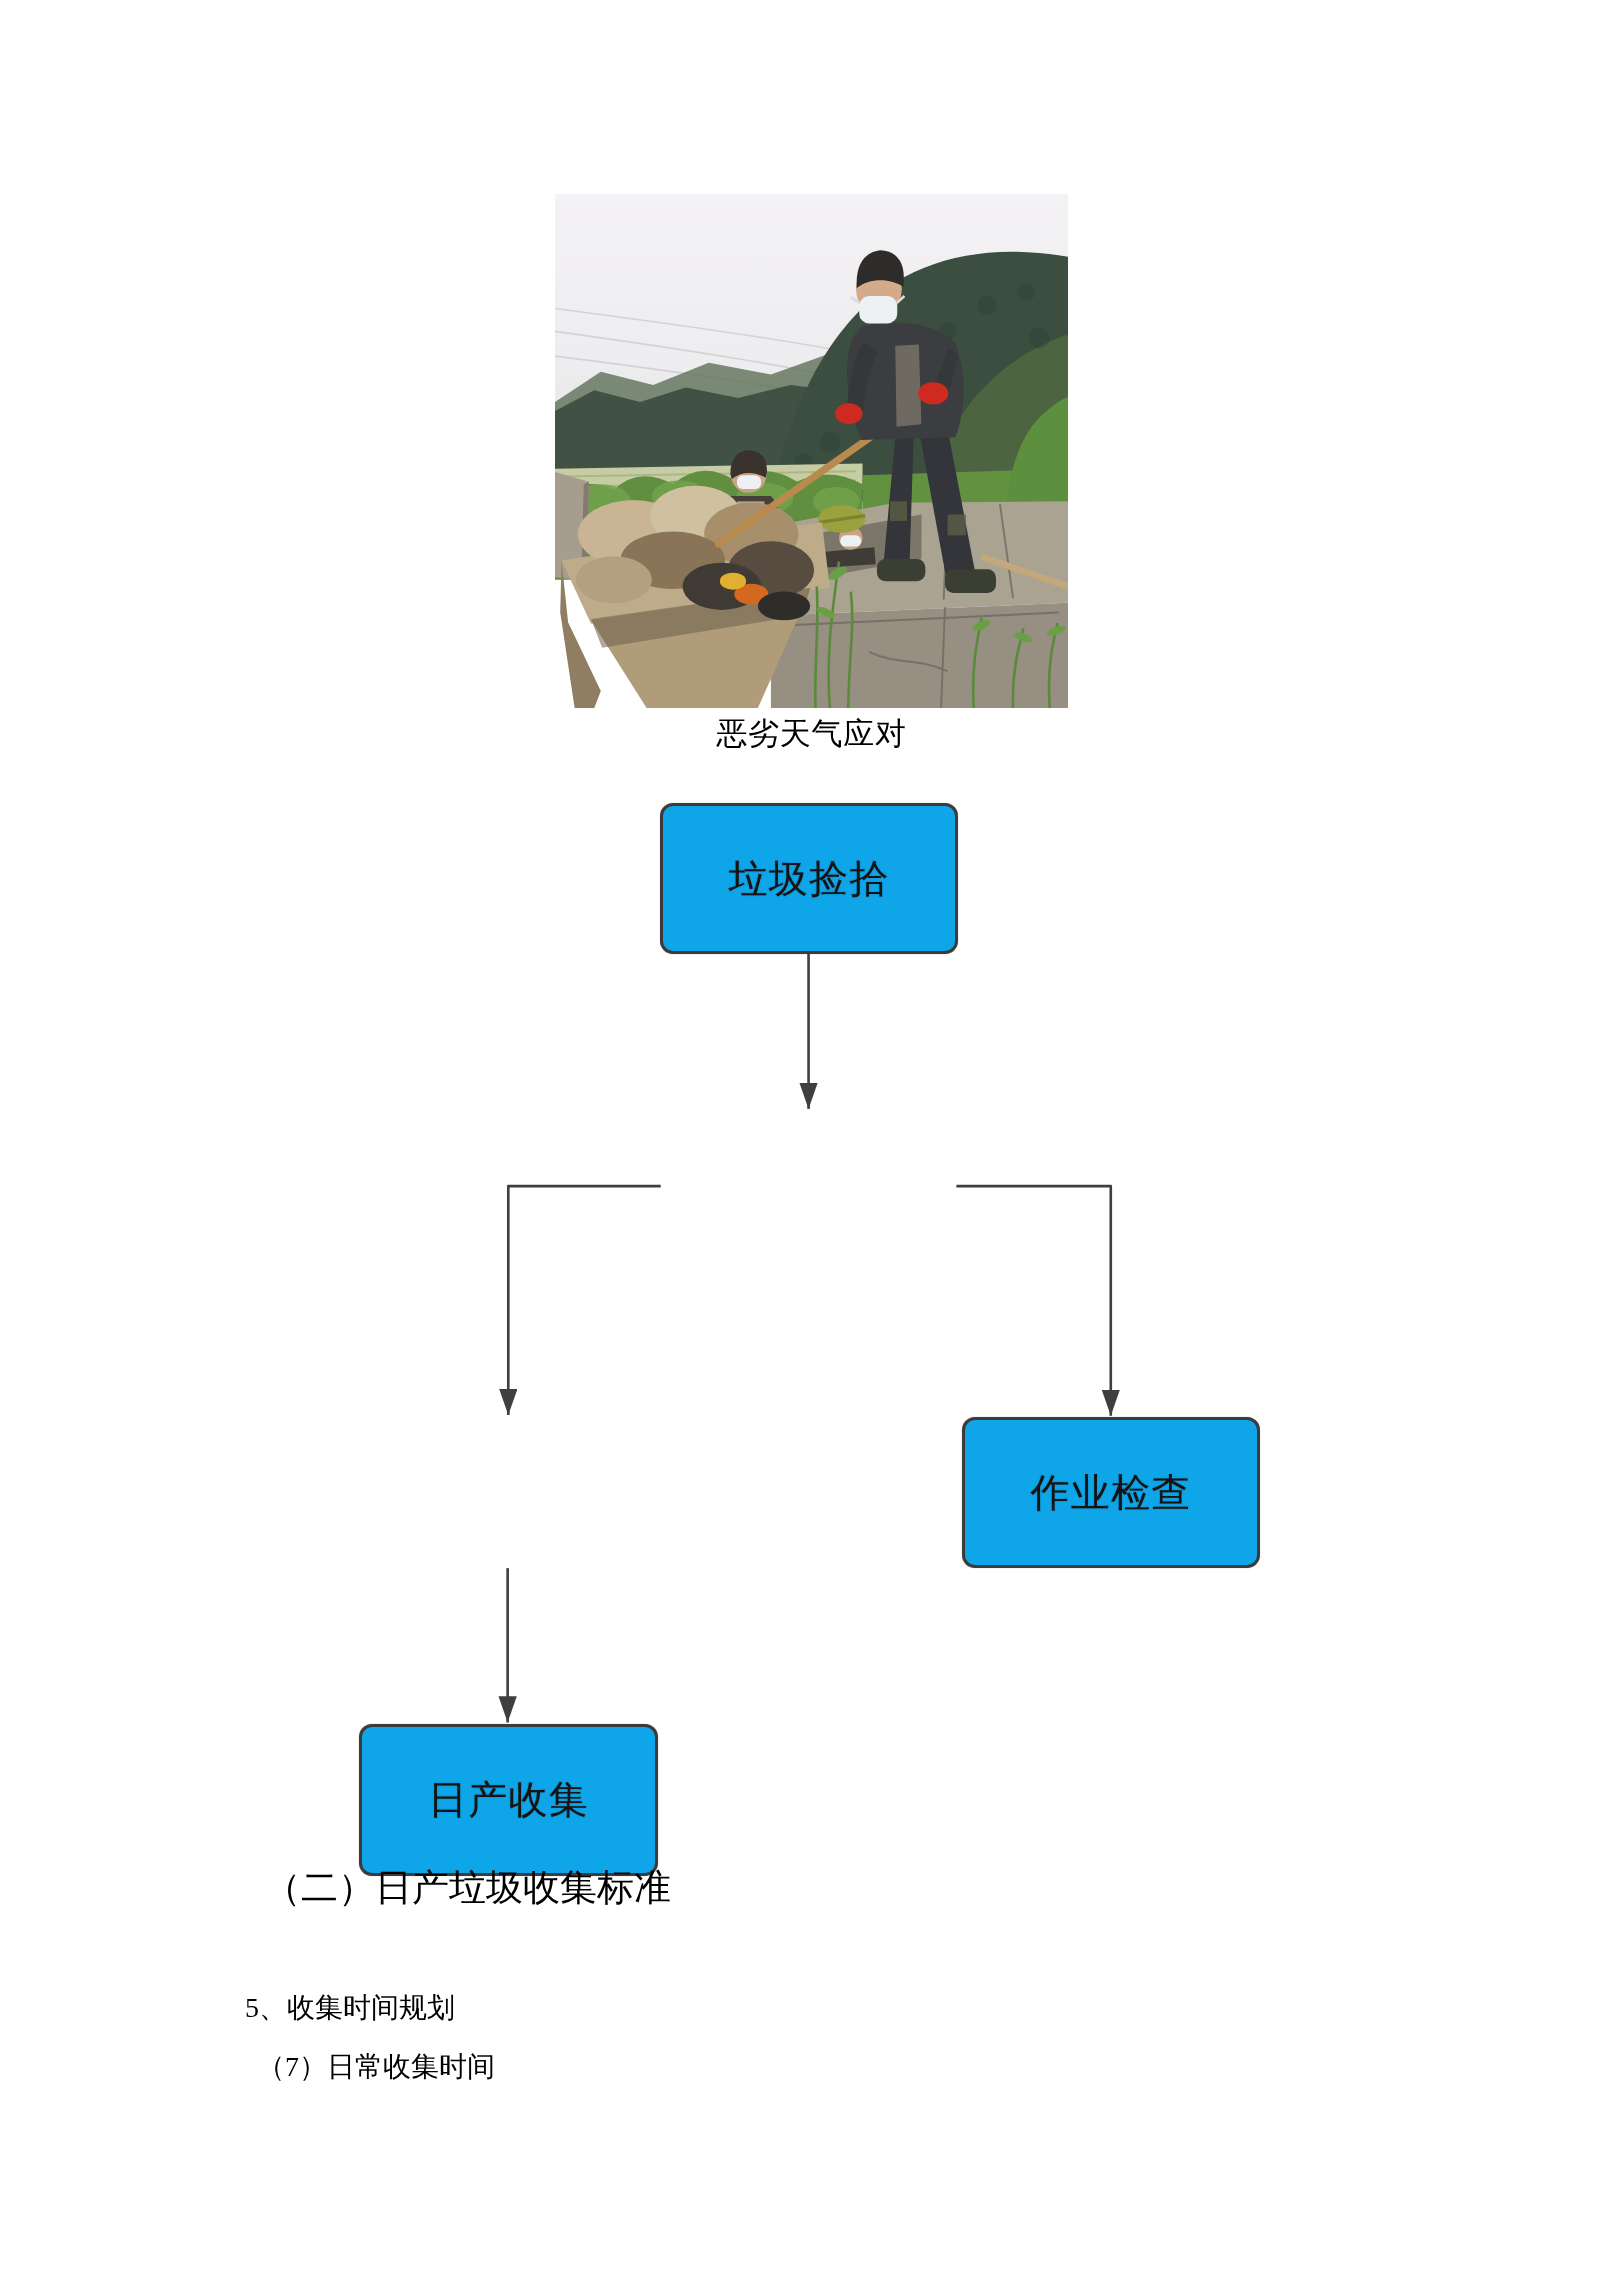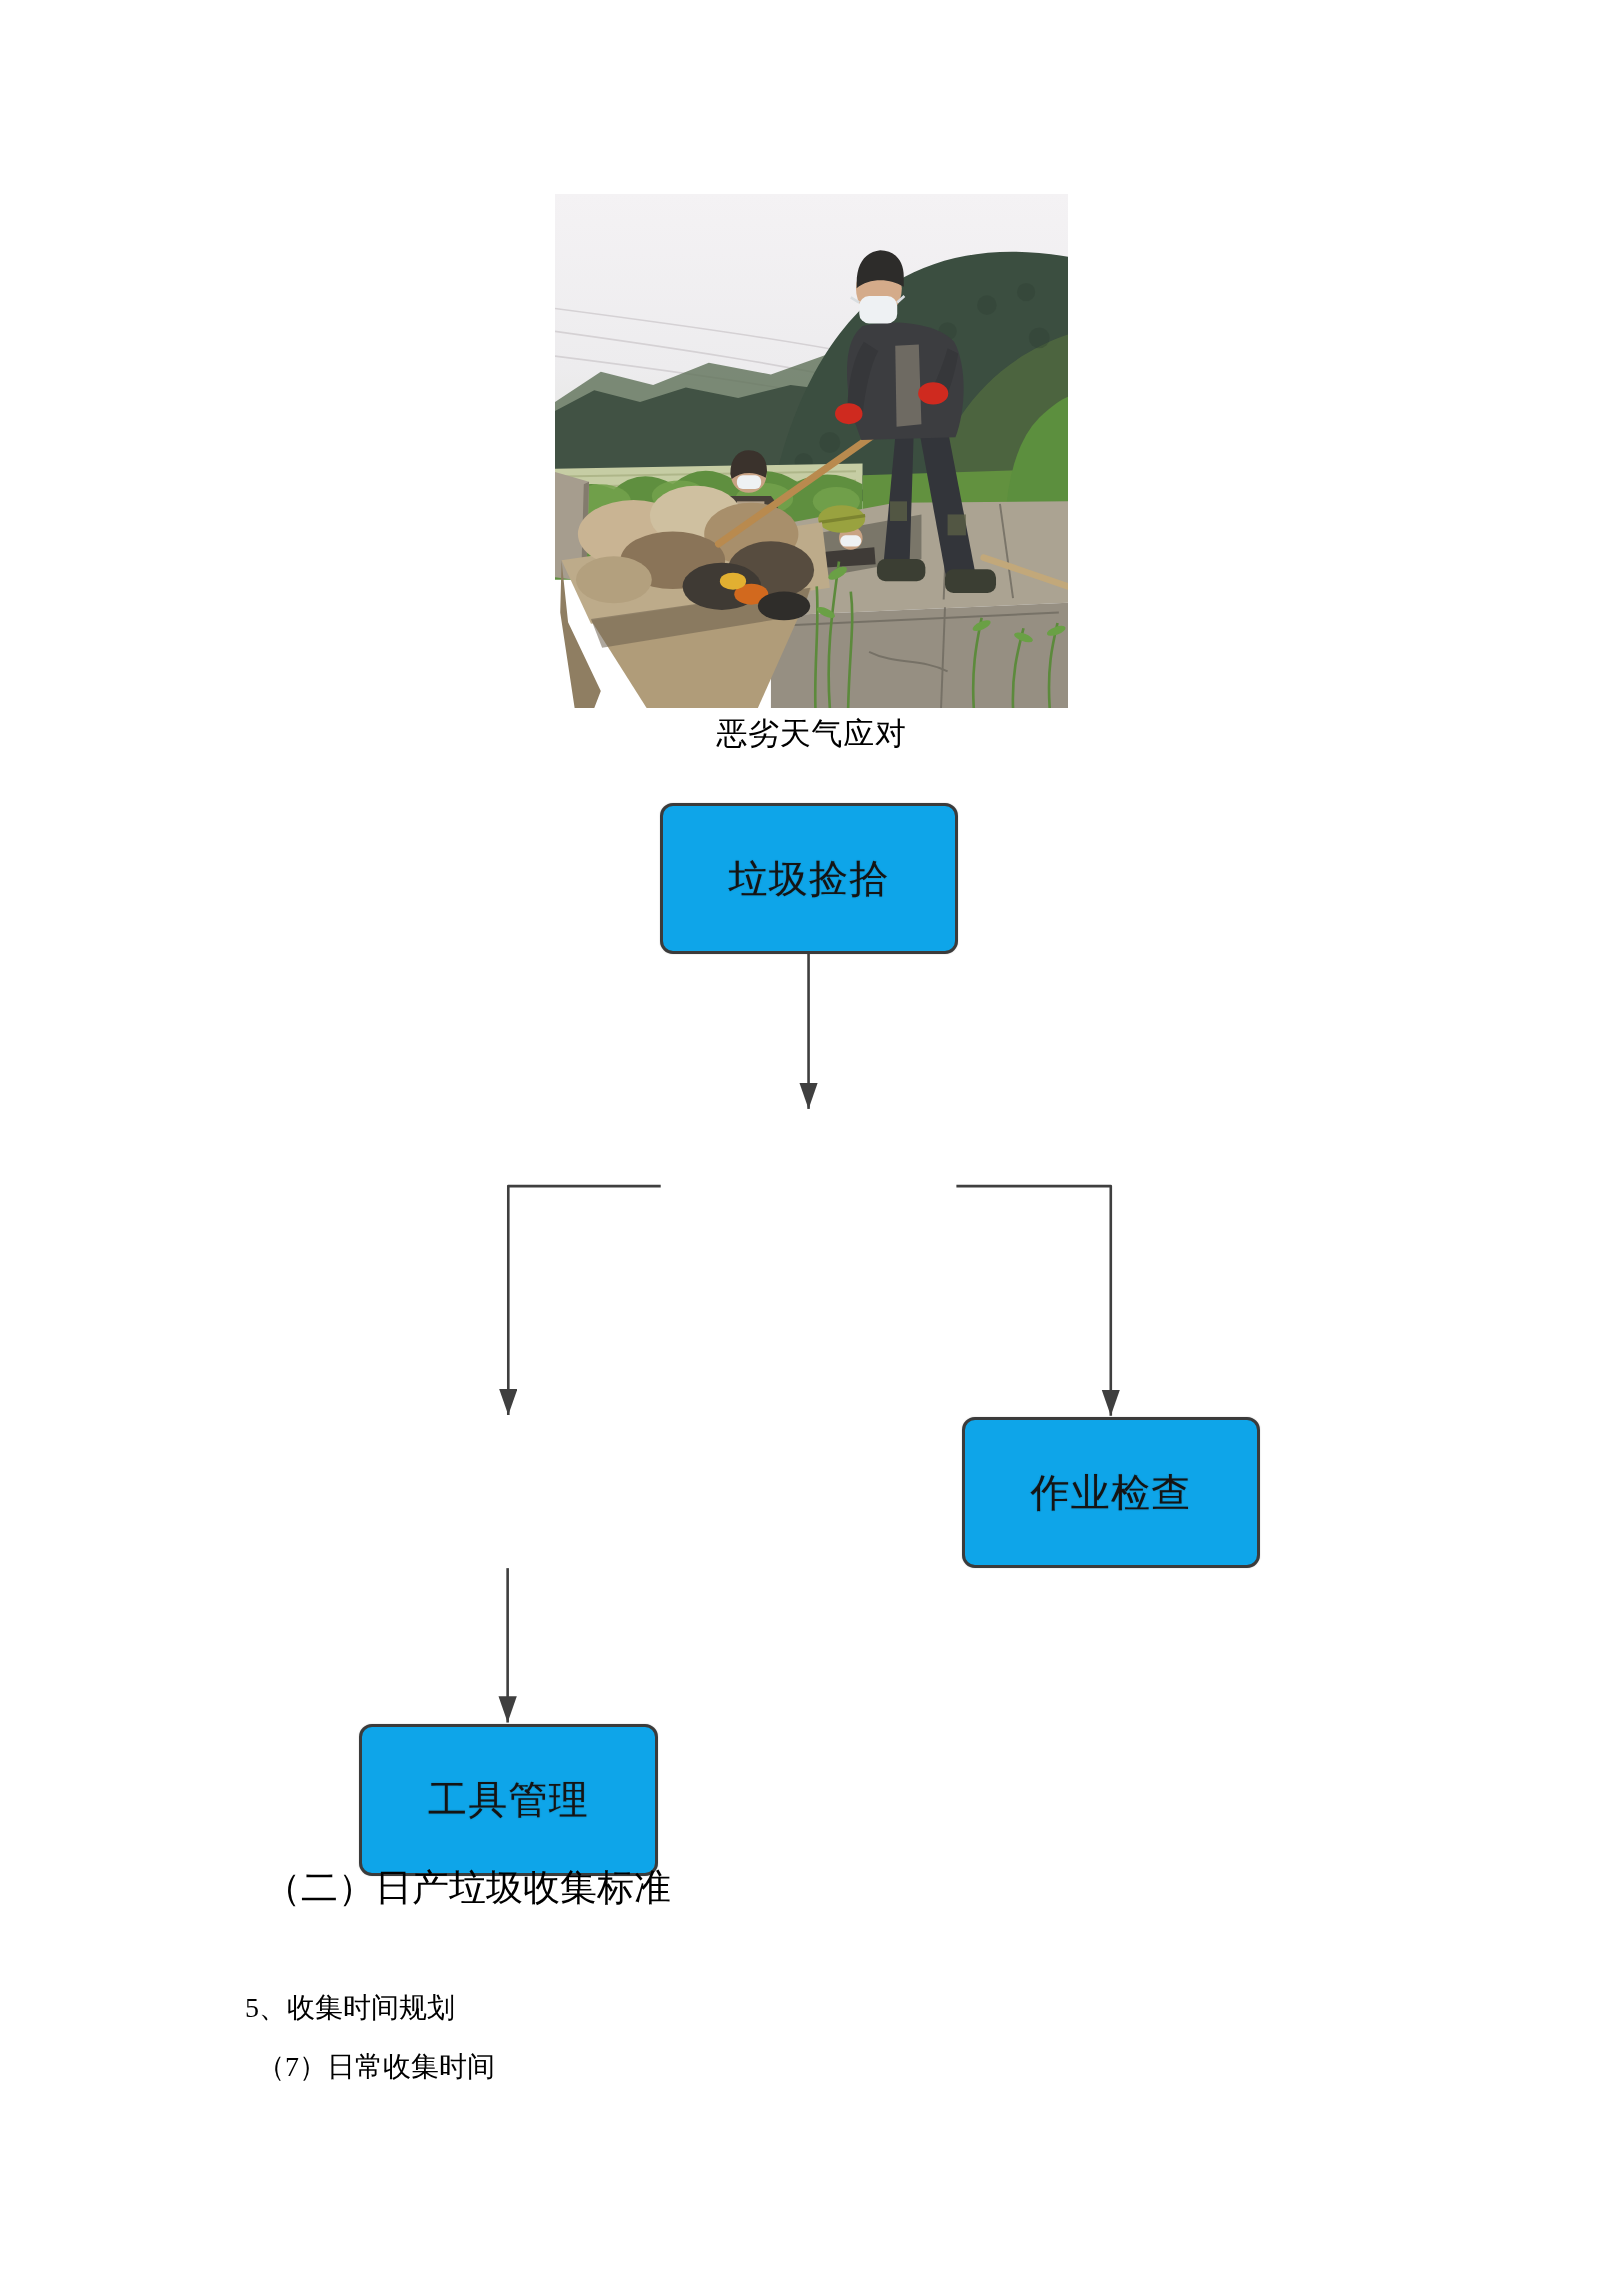--- a/index.html
+++ b/index.html
@@ -211,21 +211,21 @@
     </g>
   </svg>
 
   <div class="node node-1">
     <span>垃圾捡拾</span>
   </div>
   <div class="node node-4">
     <span>作业检查</span>
   </div>
   <div class="node node-5">
-    <span>工具管理</span>
+    <span>日产收集</span>
   </div>
 
   <h2 class="heading">（二）日产垃圾收集标准</h2>
   <p class="item1">5、收集时间规划</p>
   <p class="item2">（7）日常收集时间</p>
 
 </div>
 
 
 </body></html>

